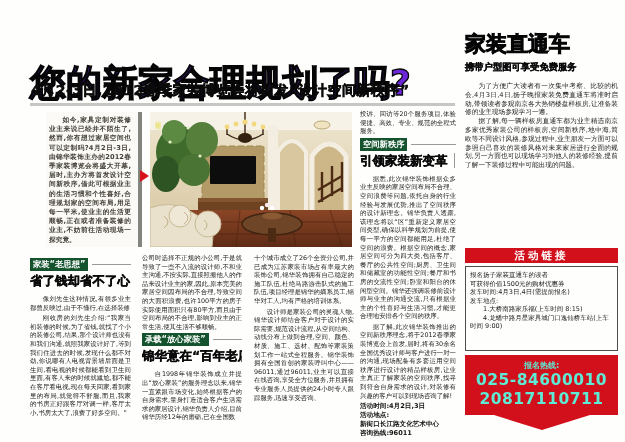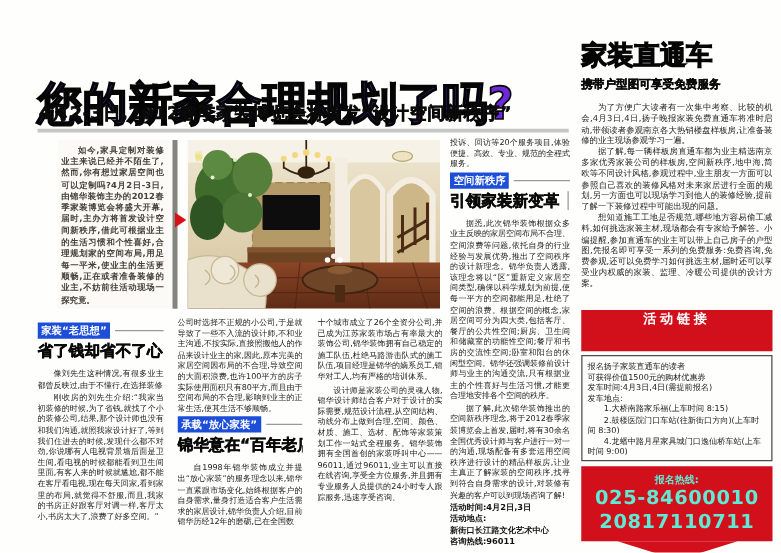--- a/index.html
+++ b/index.html
@@ -34,33 +34,33 @@
   .col3{left:254px;top:254px;width:100px;height:184px;}
   .col4{left:360px;top:110px;width:96px;height:330px;}
 
   .bt{font-size:6.4px;line-height:8.6px;text-align:justify;color:#222;margin:0 0 2px 0;text-indent:2em;}
   .bt.cont{text-indent:0;}
   .bold-line{font-size:6.6px;line-height:8.8px;font-weight:800;color:#111;}
 
   
   .sec{margin:2px 0 5px 0;}
   .sec .tagrow{display:flex;align-items:center;}
-  .sec .tag{background:#1d4ed8;color:#fff;font-size:8.3px;font-weight:700;padding:1px 3px;white-space:nowrap;}
+  .sec .tag{background:#14532d;color:#fff;font-size:8.3px;font-weight:700;padding:1px 3px;white-space:nowrap;}
   .sec .tagrow::after{content:"";flex:1;border-top:1px solid #9a9a97;margin-left:4px;}
   .sec .headrow{display:flex;align-items:flex-start;margin-top:2px;}
   .sec .head{font-size:12.5px;font-weight:900;color:#0a0a0a;-webkit-text-stroke:0.4px #0a0a0a;white-space:nowrap;}
   .sec .headrow::after{content:"";border-left:1px solid #9a9a97;height:15px;margin-left:6px;}
 
   
   .sidebar{position:absolute;left:465px;top:30px;width:153px;}
   .sb-title{font-size:21px;font-weight:900;color:#050505;-webkit-text-stroke:0.9px #050505;margin:0;}
   .sb-sub{font-size:9.3px;font-weight:800;color:#0a0a0a;-webkit-text-stroke:0.3px #0a0a0a;margin-top:3px;}
   .sb-body{margin-top:8px;height:160px;overflow:hidden;font-size:6.7px;line-height:8.8px;text-align:justify;color:#222;}
   .sb-body p{margin:0;text-indent:2em;}
-  .sb-banner{margin-top:6px;height:33px;background:#d2101b;color:#fff;font-size:10.5px;font-weight:800;
+  .sb-banner{margin-top:6px;height:15px;background:#d2101b;color:#fff;font-size:10.5px;font-weight:800;
     text-align:center;line-height:15px;letter-spacing:3px;}
   .sb-box{margin-top:3px;border:1px solid #4c4c4c;padding:4px 4px 3px 4px;height:76px;overflow:hidden;
     font-size:6.5px;line-height:8.5px;color:#222;}
   .sb-box .stop{text-indent:2em;}
   .phone-box{position:relative;margin-top:4px;background:#d2101b;color:#5eead4;text-align:center;
     padding:5px 0 6px 0;}
   .phone-box::after{content:"";position:absolute;top:100%;left:50%;transform:translateX(-50%);
     border-left:48px solid transparent;border-right:48px solid transparent;border-top:15px solid #d2101b;}
   .phone-label{font-size:8px;font-weight:700;}
   .phone-num{font-size:15.5px;font-weight:900;line-height:19px;letter-spacing:0.5px;
@@ -207,30 +207,28 @@
     <div class="bold-line">新街口长江路文化艺术中心</div>
     <div class="bold-line">咨询热线:96011</div>
   </div>
 
   <aside class="sidebar">
     <h2 class="sb-title">家装直通车</h2>
     <div class="sb-sub">携带户型图可享受免费服务</div>
     <div class="sb-body">
       <p>为了方便广大读者有一次集中考察、比较的机会,4月3日,4日,扬子晚报家装免费直通车将准时启动,带领读者参观南京各大热销楼盘样板房,让准备装修的业主现场参观学习一遍。</p>
       <p>据了解,每一辆样板房直通车都为业主精选南京多家优秀家装公司的样板房,空间新秩序,地中海,简欧等不同设计风格,参观过程中,业主朋友一方面可以参照自己喜欢的装修风格对未来家居进行全面的规划,另一方面也可以现场学习到他人的装修经验,提前了解一下装修过程中可能出现的问题。</p>
-      <p>想知道施工工地是否规范,哪些地方容易偷工减料,如何挑选家装主材,现场都会有专家给予解答。小编提醒,参加直通车的业主可以带上自己房子的户型图,凭报名即可享受一系列的免费服务:免费咨询,免费参观,还可以免费学习如何挑选主材,届时还可以享受业内权威的家装、监理、冷暖公司提供的设计方案。</p>
     </div>
     <div class="sb-banner">活动链接</div>
     <div class="sb-box">
       <div>报名扬子家装直通车的读者</div>
       <div>可获得价值1500元的购材优惠券</div>
       <div>发车时间:4月3日,4日(需提前报名)</div>
       <div>发车地点:</div>
       <div class="stop">1.大桥南路家乐福(上车时间 8:15)</div>
-      <div class="stop">2.鼓楼医院门口车站(往新街口方向)(上车时间 8:30)</div>
       <div class="stop">4.龙蟠中路月星家具城门口逸仙桥车站(上车时间 9:00)</div>
     </div>
     <div class="phone-box">
       <div class="phone-label">报名热线:</div>
       <div class="phone-num">025-84600010</div>
       <div class="phone-num">20817110711</div>
     </div>
   </aside>
 
 </div>

